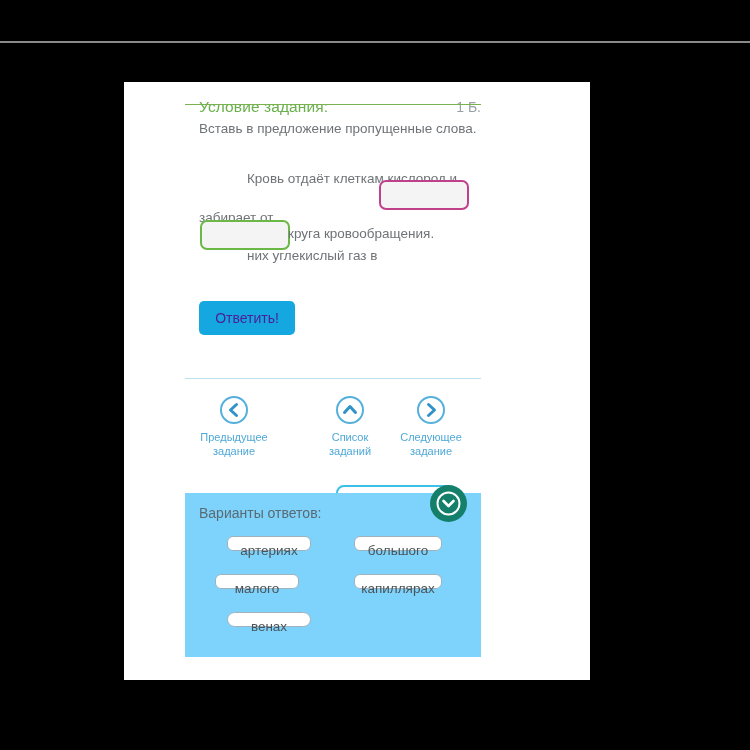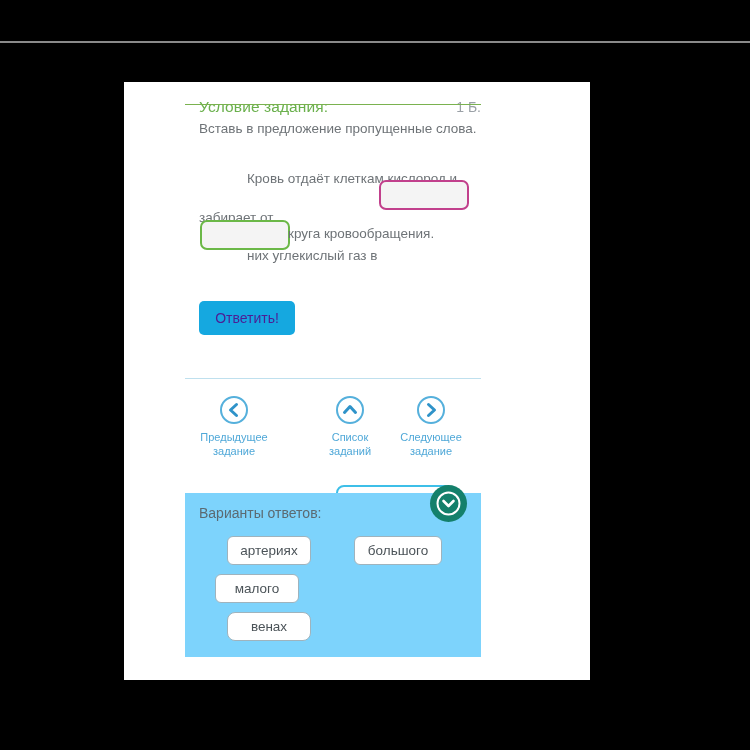--- a/index.html
+++ b/index.html
@@ -201,21 +201,21 @@
   #answers-title {
     position: absolute;
     left: 14px;
     top: 12px;
     font-size: 14px;
     color: #5b6a72;
     white-space: nowrap;
   }
   .answer-chip {
     position: absolute;
-    height: 29px;
+    height: 15px;
     border: 1px solid #9fb3bd;
     border-radius: 6px;
     background: #ffffff;
     color: #4b5358;
     font-size: 13.5px;
     font-family: "Liberation Sans", sans-serif;
     line-height: 27px;
     text-align: center;
     cursor: pointer;
     box-sizing: border-box;
@@ -304,20 +304,21 @@
   <div id="ghost-field"></div>
 
 </div>
 
 <div id="answers-panel">
   <div id="answers-title">Варианты ответов:</div>
 
   <button class="answer-chip" id="chip-0">артериях</button>
   <button class="answer-chip" id="chip-1">большого</button>
   <button class="answer-chip" id="chip-2">малого</button>
+  <button class="answer-chip" id="chip-3">капиллярах</button>
   <button class="answer-chip" id="chip-4">венах</button>
 </div>
 
 <div id="collapse-button">
   <svg width="37" height="37" viewBox="0 0 37 37">
     <circle cx="18.5" cy="18.5" r="11" fill="none" stroke="#ffffff" stroke-width="2"></circle>
     <polyline points="13.5,16 18.5,21 23.5,16" fill="none" stroke="#ffffff" stroke-width="2.6" stroke-linecap="round" stroke-linejoin="round"></polyline>
   </svg>
 </div>
 

